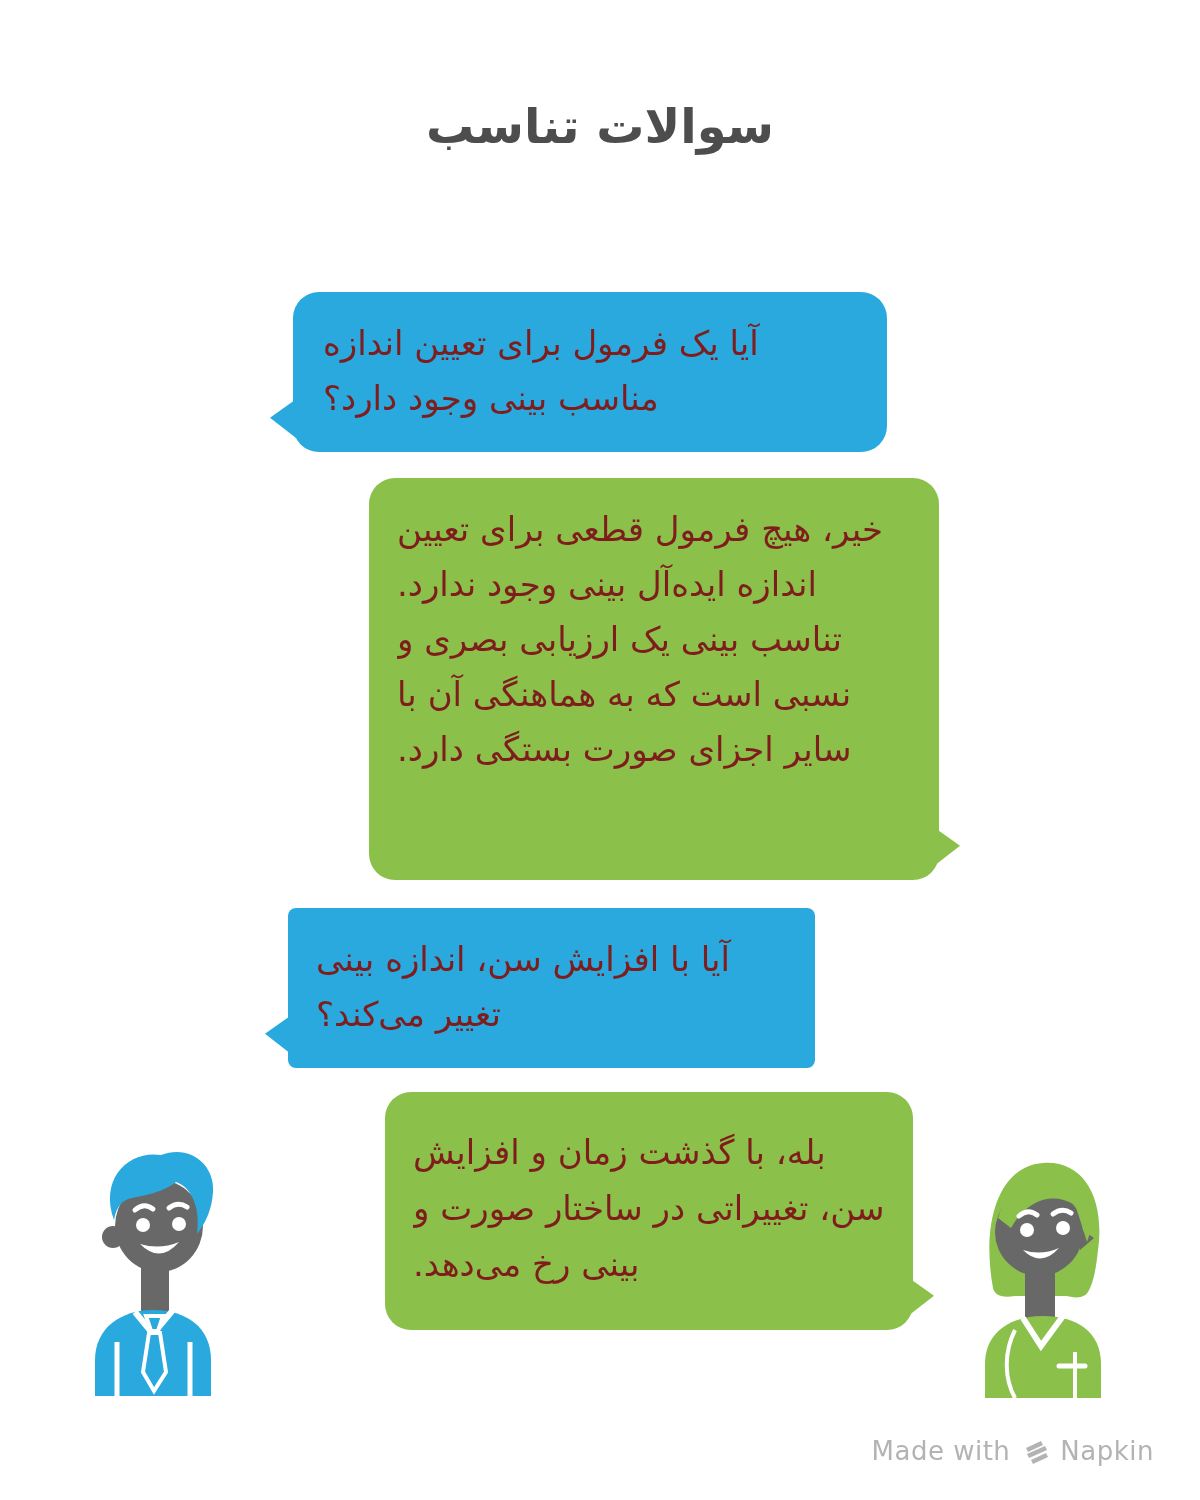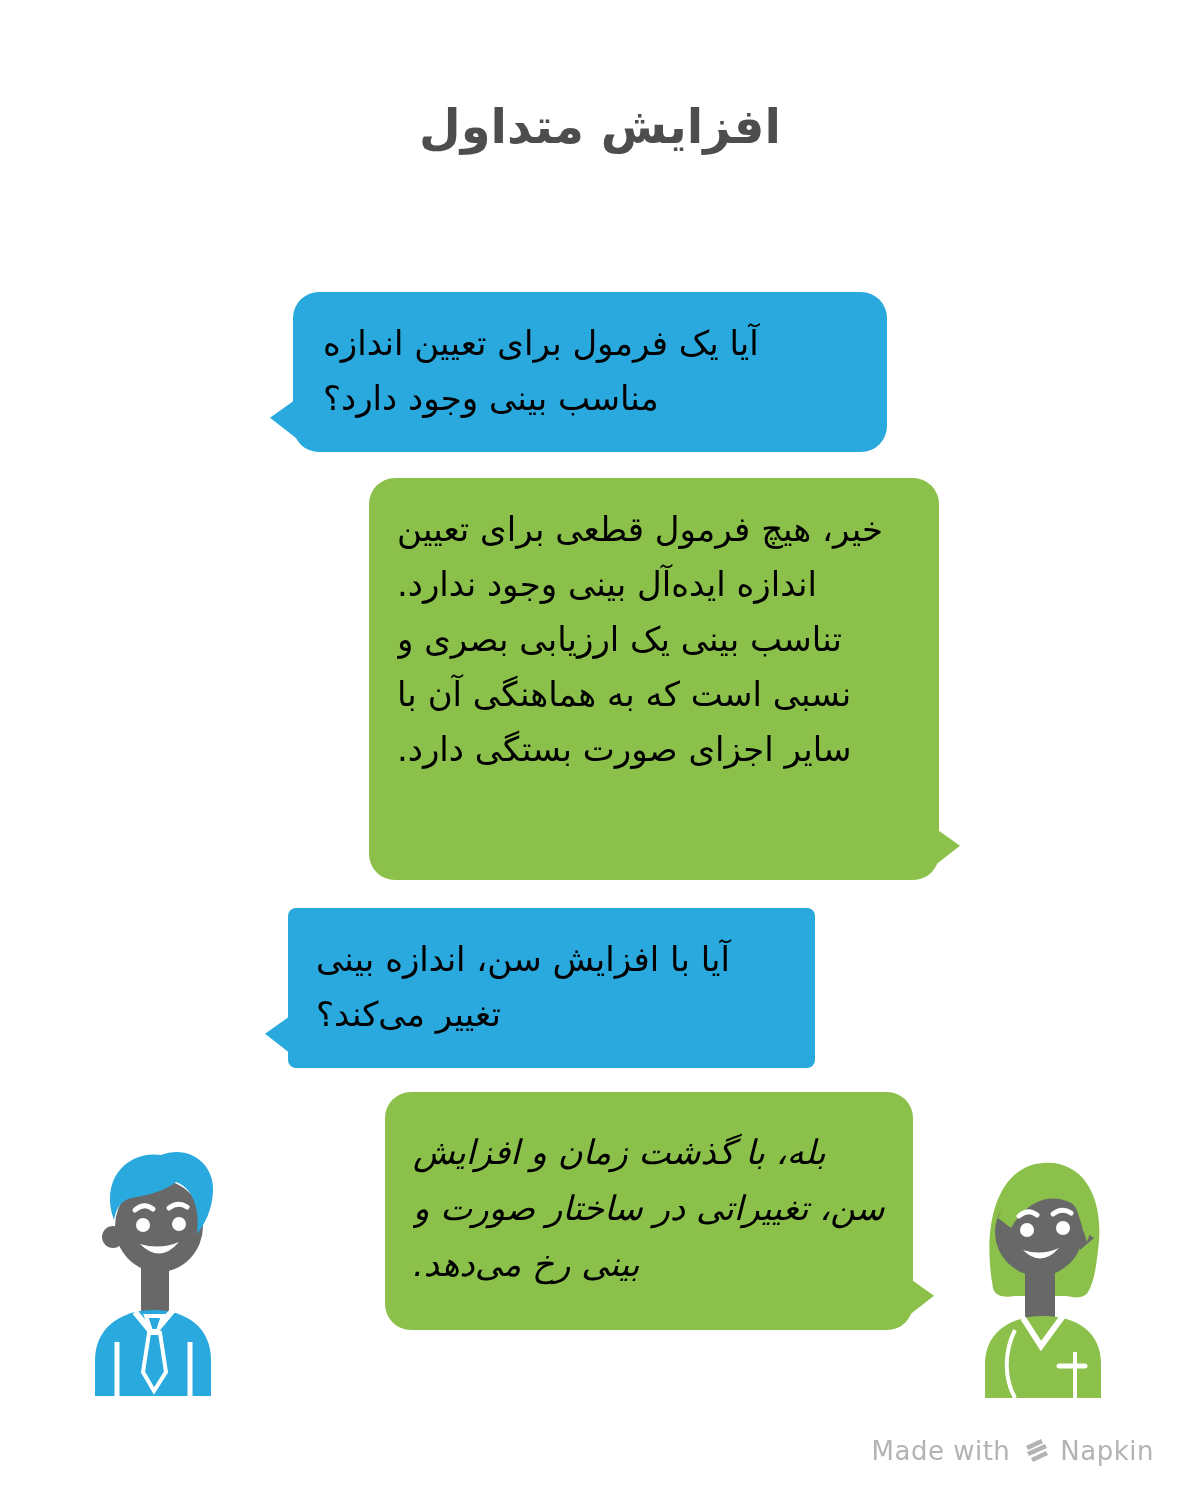--- a/index.html
+++ b/index.html
@@ -19,21 +19,21 @@
     width: 100%;
     text-align: center;
     font-size: 48px;
     font-weight: 700;
     color: #4d4d4d;
     direction: rtl;
   }
   .bubble {
     position: absolute;
     border-radius: 26px;
-    color: #000000;
+    color: #7f1d1d;
     box-sizing: border-box;
     direction: rtl;
     text-align: left;
     overflow: visible;
   }
   .bubble-text {
     display: block;
     direction: rtl;
     unicode-bidi: embed;
     overflow: hidden;
@@ -54,50 +54,50 @@
   }
   .tail-right {
     right: -21px;
     bottom: 14px;
     background: #8bc04a;
     clip-path: polygon(0 8%, 100% 52%, 0 100%);
   }
   .bubble.q1 { left: 293px; top: 292px; width: 594px; height: 160px; padding: 24px 30px; font-size: 34px; line-height: 55px; }
   .bubble.a1 { left: 340px; top: 478px; width: 570px; height: 402px; padding: 24px 28px; font-size: 34px; line-height: 55px; margin-left: 29px; }
   .bubble.q2 { left: 288px; top: 908px; width: 527px; height: 160px; padding: 24px 28px; font-size: 34px; line-height: 55px; border-radius: 8px; }
-  .bubble.a2 { left: 385px; top: 1092px; width: 528px; height: 238px; padding: 32px 28px; font-size: 34px; line-height: 56px; font-style: italic; }
+  .bubble.a2 { left: 385px; top: 1092px; width: 528px; height: 238px; padding: 32px 28px; font-size: 34px; line-height: 56px; }
   .bubble.q1 .bubble-text, .bubble.q2 .bubble-text { max-height: 112px; }
   .bubble.a1 .bubble-text { max-height: 356px; }
   .bubble.a2 .bubble-text { max-height: 172px; }
   .avatar {
     position: absolute;
     width: 140px;
     height: 260px;
   }
   .avatar.man   { left: 83px;  top: 1136px; }
   .avatar.woman { left: 973px; top: 1138px; }
   .footer {
     position: absolute;
     top: 1436px;
     right: 46px;
     display: flex;
-    align-items: flex-start;
+    align-items: flex-end;
     gap: 10px;
     color: #b3b3b3;
     font-size: 26px;
     letter-spacing: 0.5px;
   }
   .napkin-logo { width: 30px; height: 28px; display: block; }
 </style>
 </head>
 <body>
 
 <div class="canvas">
 
-  <div class="page-title">افزایش متداول</div>
+  <div class="page-title">سوالات تناسب</div>
 
   <div class="bubble blue q1">
     <span class="bubble-text">آیا یک فرمول برای تعیین اندازه مناسب بینی وجود دارد؟</span>
     <span class="tail tail-left"></span>
   </div>
 
   <div class="bubble green a1">
     <span class="bubble-text">خیر، هیچ فرمول قطعی برای تعیین اندازه ایده‌آل بینی وجود ندارد. تناسب بینی یک ارزیابی بصری و نسبی است که به هماهنگی آن با سایر اجزای صورت بستگی دارد.</span>
     <span class="tail tail-right"></span>
   </div>

